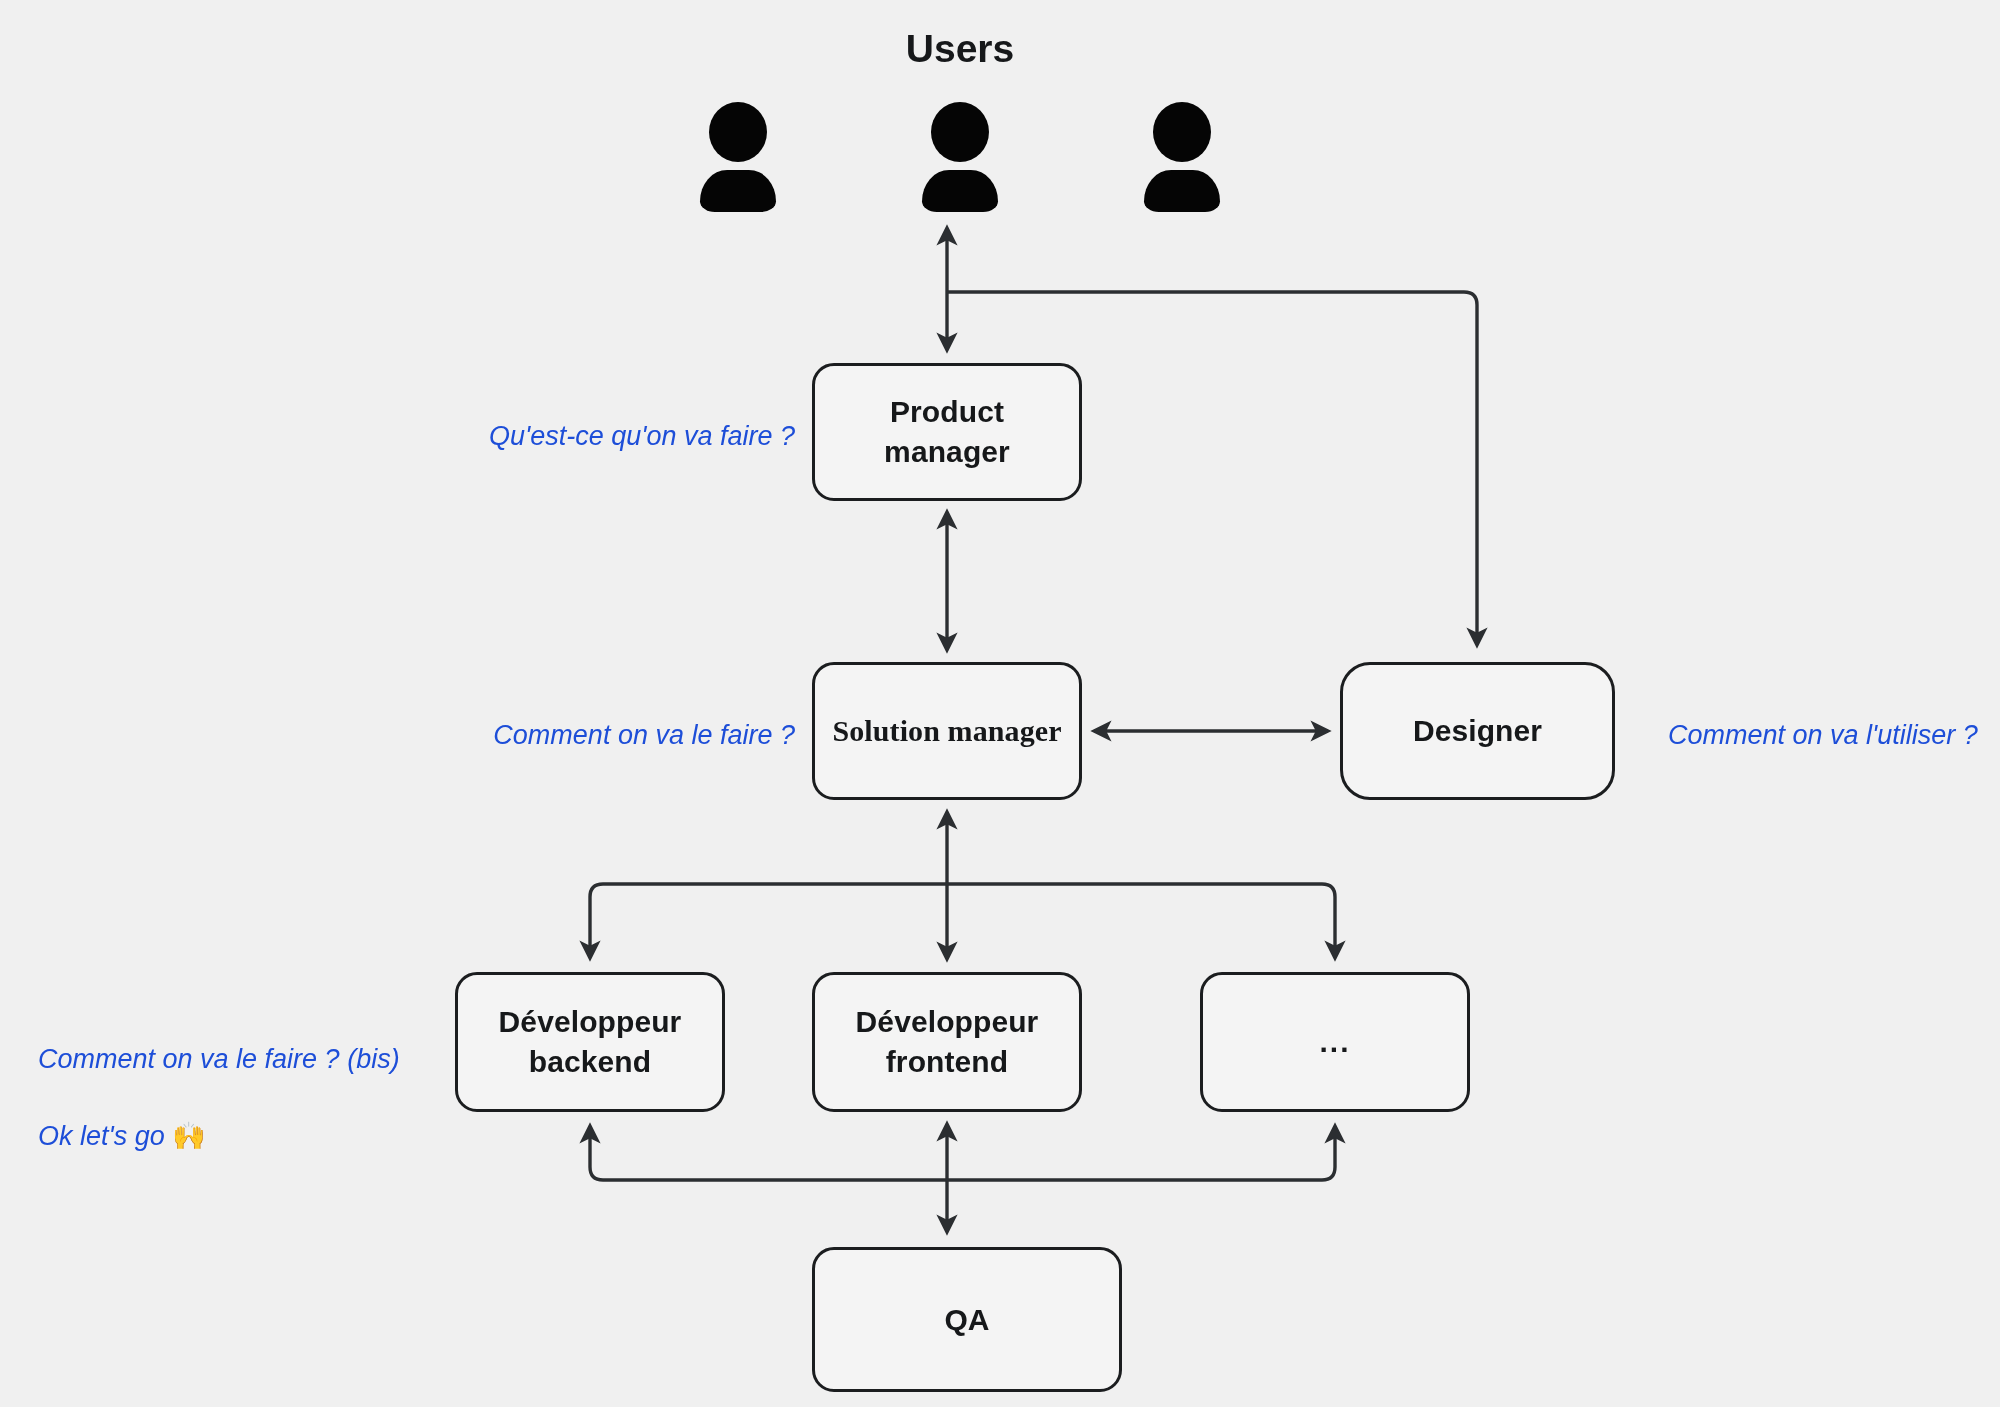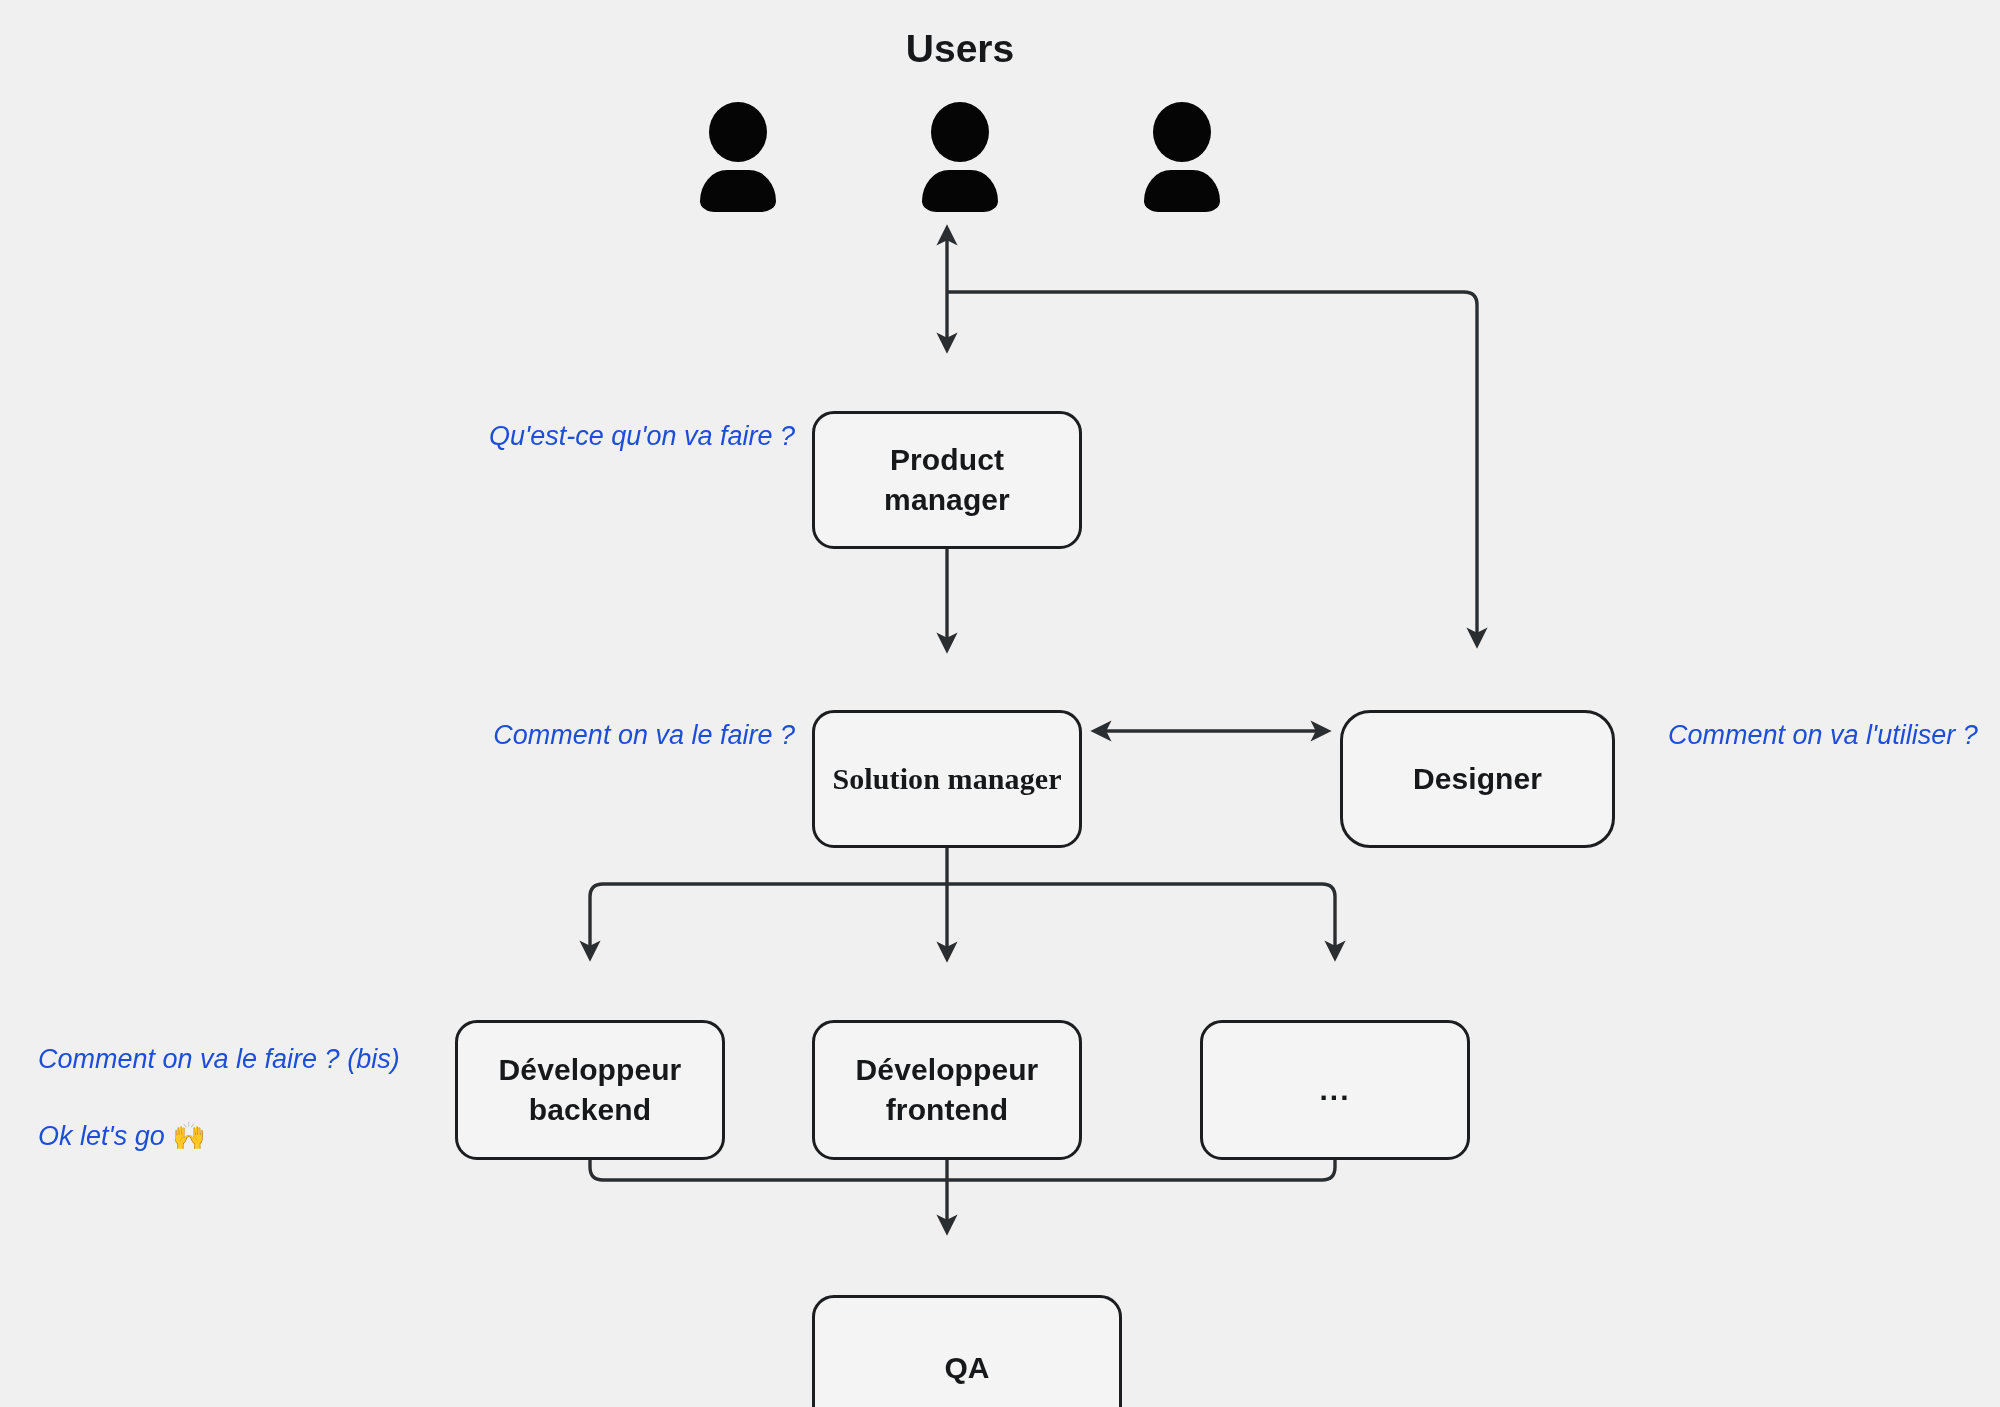--- a/index.html
+++ b/index.html
@@ -23,21 +23,20 @@
     border:3.5px solid #1b1d1f;
     border-radius:22px;
     display:flex;align-items:center;justify-content:center;
     text-align:center;
     font-weight:bold;
     font-size:30px;
     line-height:1.32;
     letter-spacing:.1px;
     box-sizing:border-box;
     z-index:3;
-    margin-top:48px;
   }
   .node span{display:block;padding:0 10px;}
 
   #node-product-manager{left:812px;top:363px;width:270px;height:138px;}
   #node-solution-manager{left:812px;top:662px;width:270px;height:138px;font-family:Liberation Serif, serif;}
   #node-designer{left:1340px;top:662px;width:275px;height:138px;border-radius:30px;}
   #node-dev-backend{left:455px;top:972px;width:270px;height:140px;}
   #node-dev-frontend{left:812px;top:972px;width:270px;height:140px;}
   #node-dev-other{left:1200px;top:972px;width:270px;height:140px;}
   #node-dev-other span{font-size:30px;letter-spacing:2px;}

